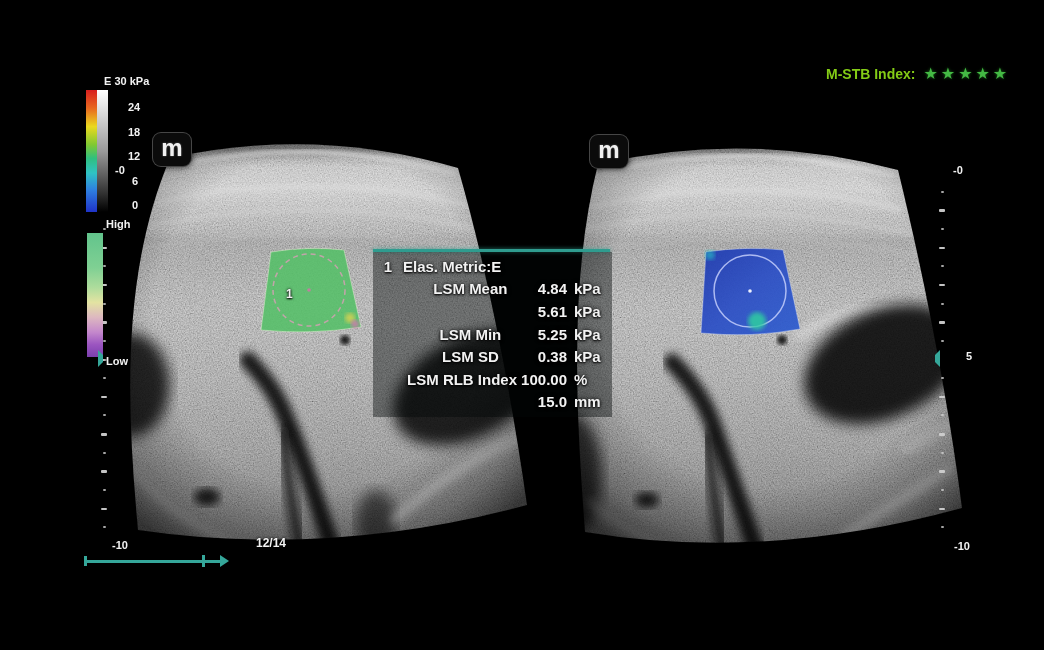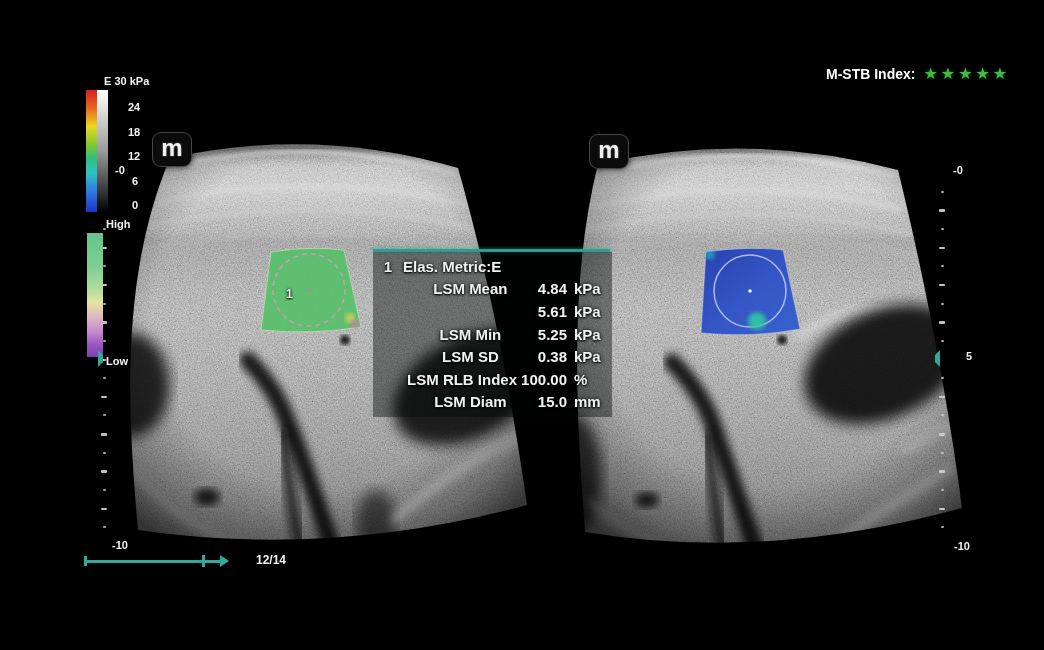--- a/index.html
+++ b/index.html
@@ -38,21 +38,21 @@
 
   
   .logo{width:40px;height:35px;background:#0b0b0b;border:1px solid rgba(225,225,225,.28);
         border-radius:9px;display:flex;align-items:center;justify-content:center;z-index:3;
         box-shadow:0 0 6px rgba(0,0,0,.8);}
   .logo span{font-size:24px;font-weight:800;color:#f0f0f0;line-height:1;margin-top:-4px;
         text-shadow:0 0 2px rgba(255,255,255,.4);}
 
   
   .mstb{left:806px;top:66px;display:flex;align-items:center;gap:8px;}
-  .mstb .lbl{font-size:14px;color:#ffffff;}
+  .mstb .lbl{font-size:14px;color:#84cc16;}
   .stars{display:flex;gap:3px;}
   .star{color:#44b944;font-size:16px;line-height:1;text-shadow:0 0 3px rgba(40,160,40,.7);}
 
   
   .panel{left:373px;top:249px;width:239px;z-index:5;}
   .panel .topline{width:237px;height:3px;background:#2f9c8f;box-shadow:0 0 4px rgba(47,156,143,.8);}
   .panel .body{background:rgba(3,6,6,.42);padding:3px 0 4px 0;}
   .trow{display:flex;align-items:center;height:22.6px;padding-right:4px;font-size:15px;font-weight:bold;
         text-shadow:0 1px 2px #000,0 0 4px #000;}
   .tnum{width:30px;text-align:center;}
@@ -61,21 +61,21 @@
   .tval{margin-left:auto;text-align:right;}
   .tunit{width:34px;text-align:left;margin-left:7px;}
 
   
   .cine{left:82px;top:552px;width:200px;height:20px;z-index:4;}
   .cine .line{position:absolute;left:2px;top:8px;width:140px;height:2.5px;background:#35a79a;}
   .cine .cap{position:absolute;left:2px;top:4px;width:2.5px;height:10px;background:#35a79a;}
   .cine .pos{position:absolute;left:120px;top:3px;width:2.5px;height:12px;background:#35a79a;}
   .cine .arrow{position:absolute;left:138px;top:3px;width:0;height:0;
         border-left:9px solid #35a79a;border-top:6px solid transparent;border-bottom:6px solid transparent;}
-  .cine-label{left:236px;top:553px;font-size:12px;}
+  .cine-label{left:236px;top:536px;font-size:12px;}
 
   .roi-num{font-size:12px;z-index:4;}
 </style>
 </head>
 <body>
 
 <div class="stage">
 
   <svg class="scene" width="1044" height="650" viewBox="0 0 1044 650">
     <defs>
@@ -315,21 +315,20 @@
         <span class="tlabel">LSM SD</span>
         <span class="tval">0.38</span>
         <span class="tunit">kPa</span>
       </div>
       <div class="trow trow-data">
         <span class="tlabel">LSM RLB Index</span>
         <span class="tval">100.00</span>
         <span class="tunit">%</span>
       </div>
       <div class="trow trow-data">
-        <span class="tlabel">LSM Diam</span>
         <span class="tval">15.0</span>
         <span class="tunit">mm</span>
       </div>
     </div>
   </div>
 
   <div class="ov cine">
     <div class="cap"></div>
     <div class="line"></div>
     <div class="pos"></div>

